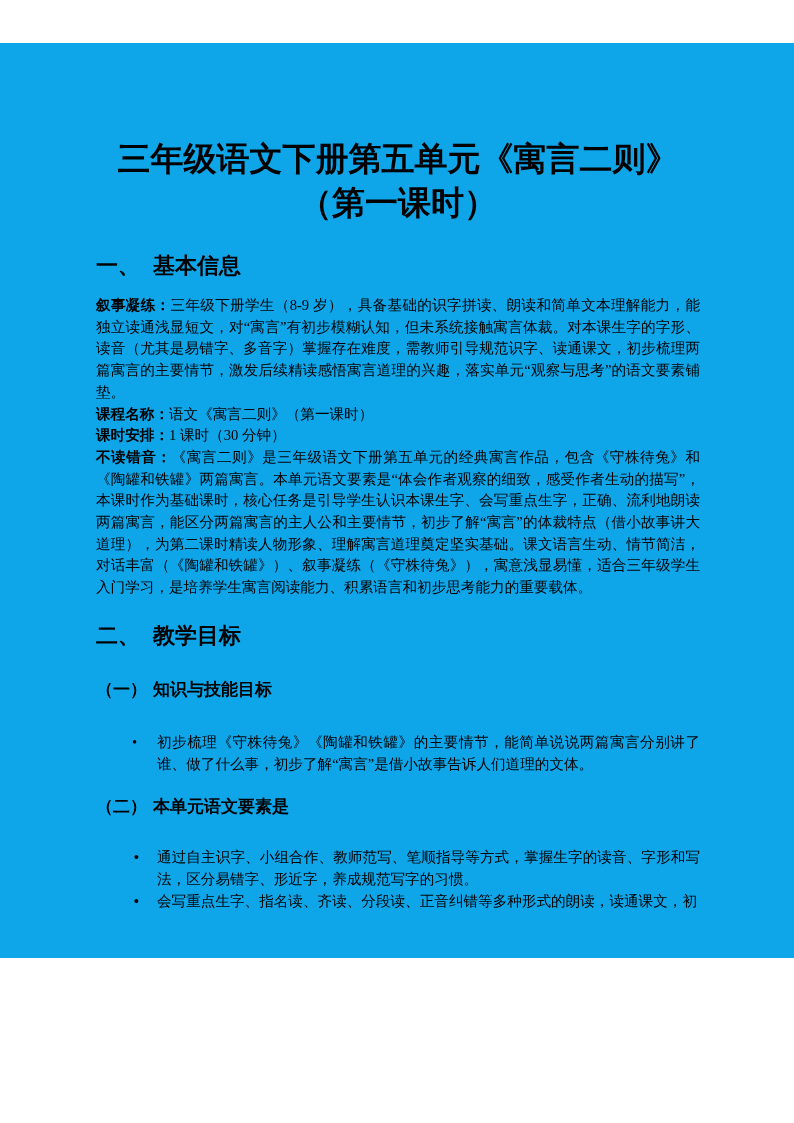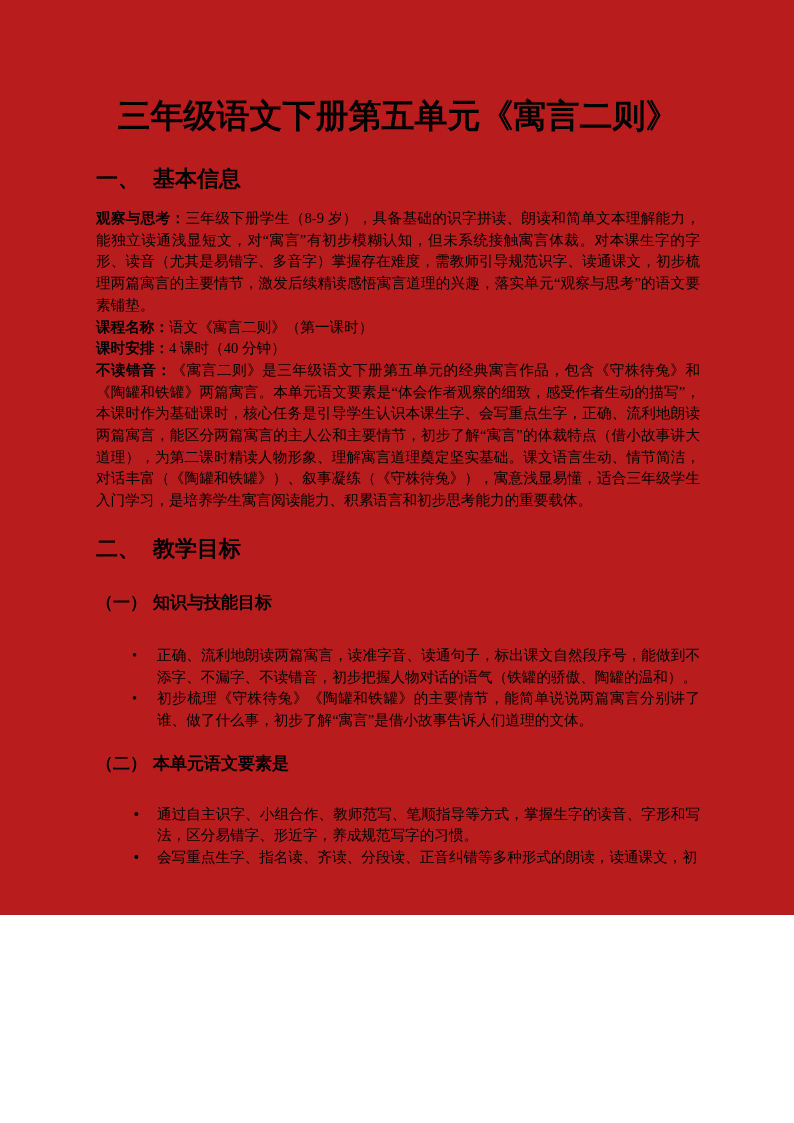--- a/index.html
+++ b/index.html
@@ -1,25 +1,26 @@
 <!DOCTYPE html>
 <html><head>
 <meta charset="utf-8">
 <style>
   html, body { margin: 0; padding: 0; background: #ffffff; }
   .page {
     position: relative;
     width: 794px;
     height: 915px;
     box-sizing: border-box;
-    background: #b91c1c;
+    background: #0ea5e9;
     color: #000000;
     padding: 94px 94px 0 96px;
     font-family: "Liberation Serif", "DejaVu Serif", serif;
     overflow: hidden;
+    margin-top: 43px;
   }
   .doc-title {
     margin: 0;
     font-size: 33px;
     font-weight: bold;
     line-height: 44px;
     text-align: center;
     letter-spacing: 0;
   }
   .doc-title .t-line { display: block; }
@@ -64,43 +65,43 @@
     top: 0;
   }
 </style>
 </head>
 <body>
 
 <div class="page">
 
   <h1 class="doc-title">
     <span class="t-line">三年级语文下册第五单元《寓言二则》</span>
+    <span class="t-line">（第一课时）</span>
   </h1>
 
   <h2 class="sec-h">
     <span class="sec-num">一、</span><span>基本信息</span>
   </h2>
 
   <div class="body-block">
-    <p><b class="plabel">观察与思考：</b><span>三年级下册学生（8-9 岁），具备基础的识字拼读、朗读和简单文本理解能力，能独立读通浅显短文，对“寓言”有初步模糊认知，但未系统接触寓言体裁。对本课生字的字形、读音（尤其是易错字、多音字）掌握存在难度，需教师引导规范识字、读通课文，初步梳理两篇寓言的主要情节，激发后续精读感悟寓言道理的兴趣，落实单元“观察与思考”的语文要素铺垫。</span></p>
+    <p><b class="plabel">叙事凝练：</b><span>三年级下册学生（8-9 岁），具备基础的识字拼读、朗读和简单文本理解能力，能独立读通浅显短文，对“寓言”有初步模糊认知，但未系统接触寓言体裁。对本课生字的字形、读音（尤其是易错字、多音字）掌握存在难度，需教师引导规范识字、读通课文，初步梳理两篇寓言的主要情节，激发后续精读感悟寓言道理的兴趣，落实单元“观察与思考”的语文要素铺垫。</span></p>
     <p><b class="plabel">课程名称：</b><span>语文《寓言二则》（第一课时）</span></p>
-    <p><b class="plabel">课时安排：</b><span>4 课时（40 分钟）</span></p>
+    <p><b class="plabel">课时安排：</b><span>1 课时（30 分钟）</span></p>
     <p><b class="plabel">不读错音：</b><span>《寓言二则》是三年级语文下册第五单元的经典寓言作品，包含《守株待兔》和《陶罐和铁罐》两篇寓言。本单元语文要素是“体会作者观察的细致，感受作者生动的描写”，本课时作为基础课时，核心任务是引导学生认识本课生字、会写重点生字，正确、流利地朗读两篇寓言，能区分两篇寓言的主人公和主要情节，初步了解“寓言”的体裁特点（借小故事讲大道理），为第二课时精读人物形象、理解寓言道理奠定坚实基础。课文语言生动、情节简洁，对话丰富（《陶罐和铁罐》）、叙事凝练（《守株待兔》），寓意浅显易懂，适合三年级学生入门学习，是培养学生寓言阅读能力、积累语言和初步思考能力的重要载体。</span></p>
   </div>
 
   <h2 class="sec-h sec-h2">
     <span class="sec-num">二、</span><span>教学目标</span>
   </h2>
 
   <h3 class="sub-h">
     <span class="sub-num">（一）</span><span>知识与技能目标</span>
   </h3>
 
   <ul class="bullets">
-    <li>正确、流利地朗读两篇寓言，读准字音、读通句子，标出课文自然段序号，能做到不添字、不漏字、不读错音，初步把握人物对话的语气（铁罐的骄傲、陶罐的温和）。</li>
     <li>初步梳理《守株待兔》《陶罐和铁罐》的主要情节，能简单说说两篇寓言分别讲了谁、做了什么事，初步了解“寓言”是借小故事告诉人们道理的文体。</li>
   </ul>
 
   <h3 class="sub-h sub-h2">
     <span class="sub-num">（二）</span><span>本单元语文要素是</span>
   </h3>
 
   <ul class="bullets bullets2">
     <li>通过自主识字、小组合作、教师范写、笔顺指导等方式，掌握生字的读音、字形和写法，区分易错字、形近字，养成规范写字的习惯。</li>
     <li>会写重点生字、指名读、齐读、分段读、正音纠错等多种形式的朗读，读通课文，初</li>

